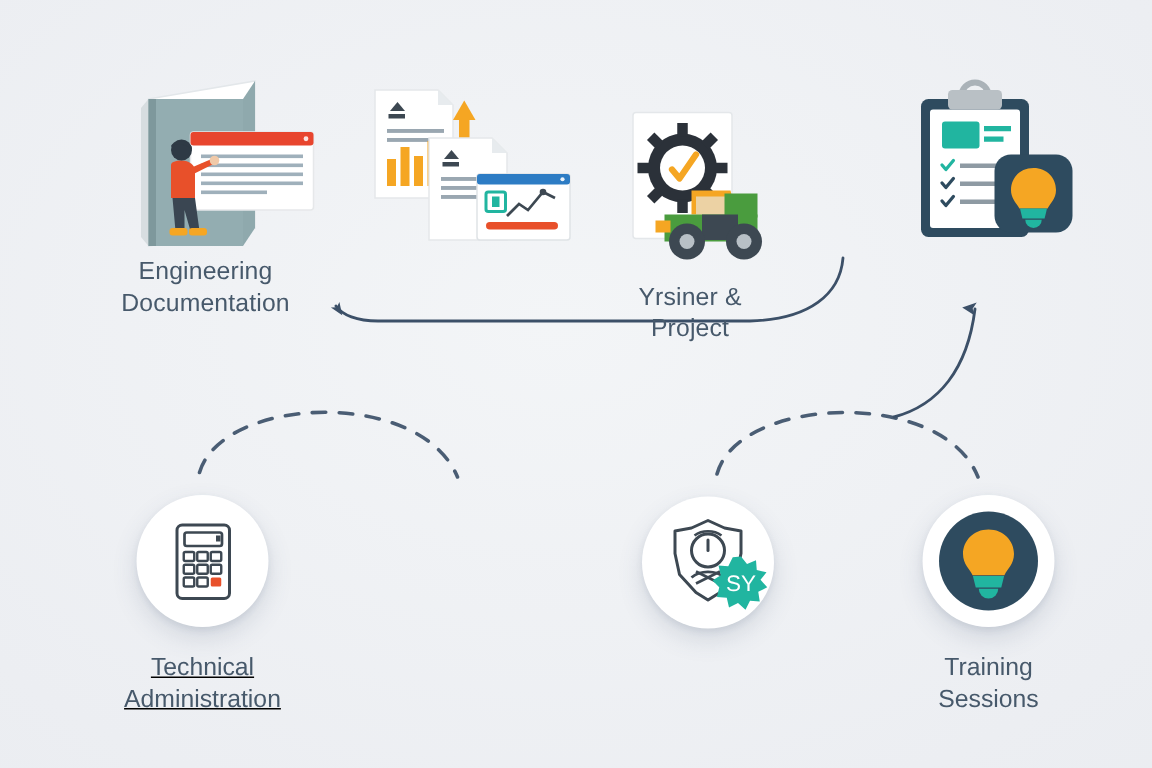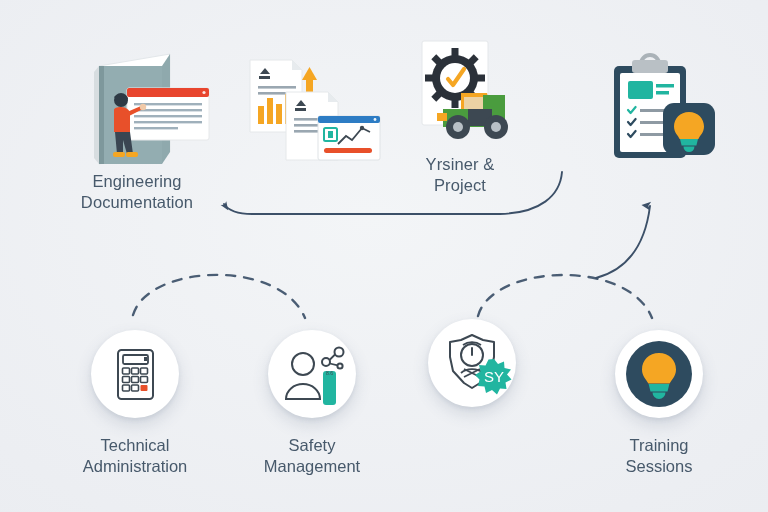--- a/index.html
+++ b/index.html
@@ -180,21 +180,21 @@
           <rect x="108" y="83" width="5" height="7" fill="#21b5a0"></rect>
           <polyline points="118,96 126,88 132,92 142,80 150,84" fill="none" stroke="#3d4852" stroke-width="1.8"></polyline>
           <circle cx="142" cy="80" r="2.2" fill="#3d4852"></circle>
           <rect x="104" y="100" width="48" height="5" rx="2.5" fill="#e8502a"></rect>
         </g>
       </svg>
     </div>
     <div class="top-label"></div>
   </div>
 
-  <div class="top-node" style="left:365px; top:31px;">
+  <div class="top-node" style="left:365px; top:65px;">
     <div class="top-art">
       <svg width="190" height="120" viewBox="0 0 190 120">
 
         <rect x="57" y="10" width="66" height="84" rx="2" fill="#ffffff" stroke="#e4e7ea" stroke-width="1"></rect>
 
         <g transform="translate(90,47)">
           <g fill="#2b3139">
             <circle cx="0" cy="0" r="23"></circle>
             <rect x="-3.5" y="-30" width="7" height="9"></rect>
             <rect x="-3.5" y="21" width="7" height="9"></rect>
@@ -252,21 +252,21 @@
           <rect x="105" y="55" width="52" height="52" rx="11" fill="#2e4b5f"></rect>
           <path d="M131,64 c-9,0 -15,6.6 -15,14.6 c0,6 4,9 5.6,12.4 l18.8,0 c1.6,-3.4 5.6,-6.4 5.6,-12.4 C146,70.6 140,64 131,64 Z" fill="#f5a623"></path>
           <path d="M122,91 l18,0 l-1.6,6.6 l-14.8,0 Z" fill="#21b5a0"></path>
           <path d="M125.5,98.5 l11,0 a5.5,5.5 0 0 1 -11,0 Z" fill="#21b5a0"></path>
         </g>
       </svg>
     </div>
     <div class="top-label"></div>
   </div>
 
-  <div class="bot-node" style="left:45px; top:330px;">
+  <div class="bot-node" style="left:45px; top:330px;text-decoration:underline;">
     <div class="circle">
       <svg class="abs" style="left:0;top:0;" width="88" height="88" viewBox="0 0 88 88">
         <rect x="27" y="20" width="35" height="49" rx="3.5" fill="none" stroke="#3d4852" stroke-width="2"></rect>
         <rect x="32" y="25" width="25" height="9" rx="1.5" fill="none" stroke="#3d4852" stroke-width="1.8"></rect>
         <rect x="53" y="27" width="3" height="4" fill="#3d4852"></rect>
         <g fill="none" stroke="#3d4852" stroke-width="1.6">
           <rect x="31.5" y="38" width="7" height="6" rx="1"></rect>
           <rect x="40.5" y="38" width="7" height="6" rx="1"></rect>
           <rect x="49.5" y="38" width="7" height="6" rx="1"></rect>
           <rect x="31.5" y="46.5" width="7" height="6" rx="1"></rect>
@@ -275,41 +275,22 @@
           <rect x="31.5" y="55" width="7" height="6" rx="1"></rect>
           <rect x="40.5" y="55" width="7" height="6" rx="1"></rect>
         </g>
         <rect x="49.5" y="55" width="7" height="6" rx="1" fill="#e8502a"></rect>
       </svg>
     </div>
     <div class="bot-label">Technical
 Administration</div>
   </div>
 
-  <div class="bot-node" style="left:222px; top:330px;">
-    <div class="circle">
-      <svg class="abs" style="left:0;top:0;overflow:visible;" width="88" height="88" viewBox="0 0 88 88">
-        <circle cx="35" cy="34" r="11" fill="none" stroke="#3d4852" stroke-width="2"></circle>
-        <path d="M18,69 a17,15 0 0 1 34,0 Z" fill="none" stroke="#3d4852" stroke-width="2"></path>
-
-        <circle cx="58" cy="32" r="4" fill="none" stroke="#3d4852" stroke-width="2"></circle>
-        <circle cx="71" cy="22" r="4.5" fill="none" stroke="#3d4852" stroke-width="2"></circle>
-        <circle cx="72" cy="36" r="2.6" fill="none" stroke="#3d4852" stroke-width="2"></circle>
-        <path d="M61.5,30 L67.5,24" stroke="#3d4852" stroke-width="1.8"></path>
-        <path d="M61.8,33.5 L69.6,35.4" stroke="#3d4852" stroke-width="1.8"></path>
-
-        <rect x="55" y="41" width="13" height="34" rx="3" fill="#21b5a0"></rect>
-        <text x="61.5" y="45" font-size="5" fill="#3d4852" text-anchor="middle" font-family="'Liberation Sans', sans-serif">8.6</text>
-      </svg>
-    </div>
-    <div class="bot-label">Safety
-Management</div>
-  </div>
-
-  <div class="bot-node" style="left:382px; top:319px;text-align:right;">
+
+  <div class="bot-node" style="left:382px; top:331px;text-align:right;">
     <div class="circle">
       <svg class="abs" style="left:0;top:0;overflow:visible;" width="88" height="88" viewBox="0 0 88 88">
         <path d="M44,16 L55,21 L66,23 L66,38 L63,52 L52,64 L44,69 L36,64 L25,52 L22,38 L22,23 L33,21 Z" fill="none" stroke="#3d4852" stroke-width="2" stroke-linejoin="round"></path>
         <circle cx="44" cy="36" r="11" fill="none" stroke="#3d4852" stroke-width="2"></circle>
         <path d="M44,29 L44,36" stroke="#3d4852" stroke-width="2" stroke-linecap="round"></path>
         <path d="M35,26 a13,10 0 0 1 18,0" fill="none" stroke="#3d4852" stroke-width="1.7"></path>
         <path d="M33,54 a14,10 0 0 1 22,0" fill="none" stroke="#3d4852" stroke-width="1.8"></path>
         <path d="M36,50 L52,58 M52,50 L36,58" stroke="#3d4852" stroke-width="1.8"></path>
 
         <g transform="translate(66,58)">

